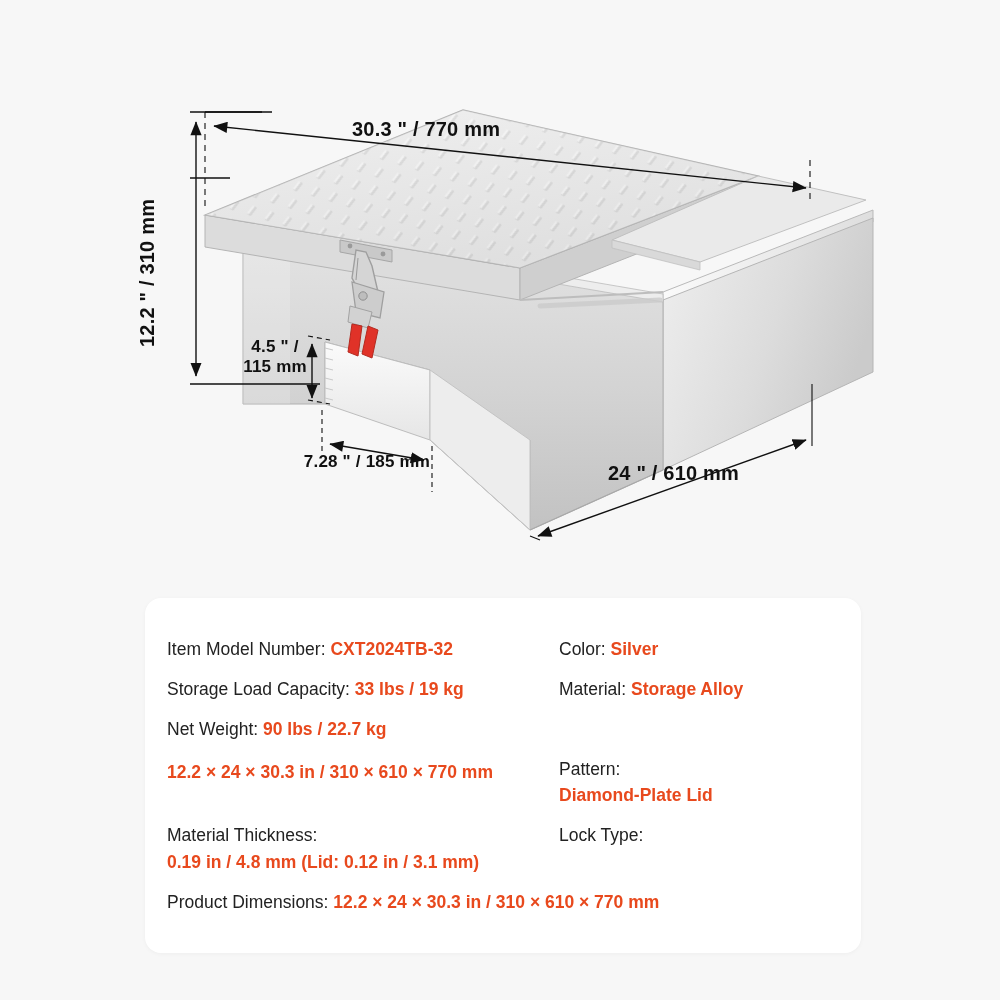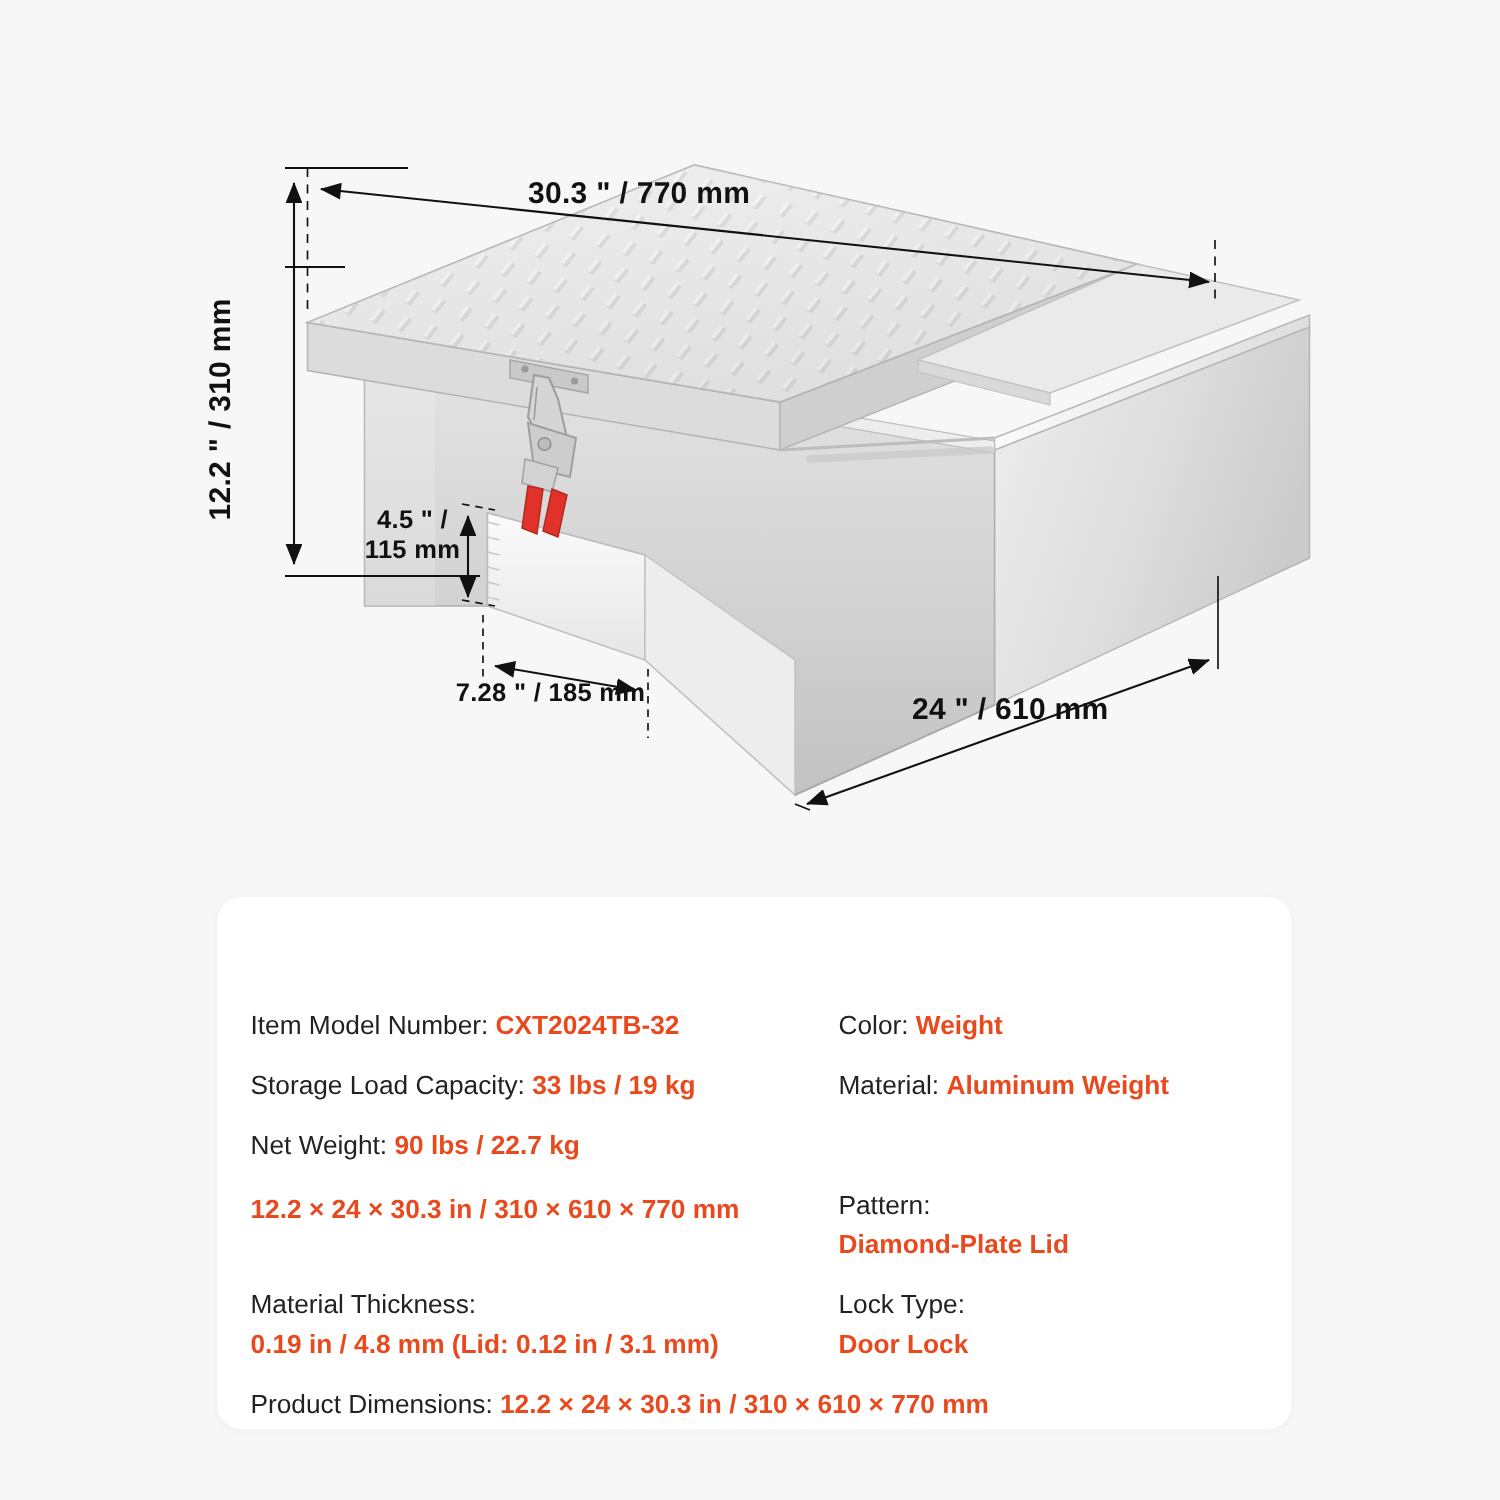--- a/index.html
+++ b/index.html
@@ -65,21 +65,20 @@
     background: #ffffff;
     border-radius: 16px;
     box-shadow: 0 1px 4px rgba(0,0,0,0.04);
   }
   .spec-grid {
     position: absolute;
     left: 22px;
     top: 40px;
     width: 690px;
     display: block;
-    margin-top: 34px;
   }
   .spec-row {
     display: flex;
     width: 100%;
     margin-bottom: 17px;
   }
   .spec-cell {
     font-size: 17.5px;
     line-height: 1.32;
     color: #1a1a1a;
@@ -244,32 +243,32 @@
   <div class="spec-card">
     <div class="spec-grid">
 
       <div class="spec-row">
         <div class="spec-cell left">
           <span class="spec-key">Item Model Number:</span>
           <span class="spec-val">CXT2024TB-32</span>
         </div>
         <div class="spec-cell right">
           <span class="spec-key">Color:</span>
-          <span class="spec-val">Weight</span>
+          <span class="spec-val">Silver</span>
         </div>
       </div>
 
       <div class="spec-row">
         <div class="spec-cell left">
           <span class="spec-key">Storage Load Capacity:</span>
           <span class="spec-val">33 lbs / 19 kg</span>
         </div>
         <div class="spec-cell right">
           <span class="spec-key">Material:</span>
-          <span class="spec-val">Aluminum Weight</span>
+          <span class="spec-val">Storage Alloy</span>
         </div>
       </div>
 
       <div class="spec-row">
         <div class="spec-cell left">
           <span class="spec-key">Net Weight:</span>
           <span class="spec-val">90 lbs / 22.7 kg</span>
         </div>
       </div>
 
@@ -283,21 +282,20 @@
         </div>
       </div>
 
       <div class="spec-row">
         <div class="spec-cell left stacked">
           <span class="spec-key">Material Thickness:</span>
           <span class="spec-val">0.19 in / 4.8 mm (Lid: 0.12 in / 3.1 mm)</span>
         </div>
         <div class="spec-cell right stacked">
           <span class="spec-key">Lock Type:</span>
-          <span class="spec-val">Door Lock</span>
         </div>
       </div>
 
       <div class="spec-row">
         <div class="spec-cell full">
           <span class="spec-key">Product Dimensions:</span>
           <span class="spec-val">12.2 × 24 × 30.3 in / 310 × 610 × 770 mm</span>
         </div>
       </div>
 

